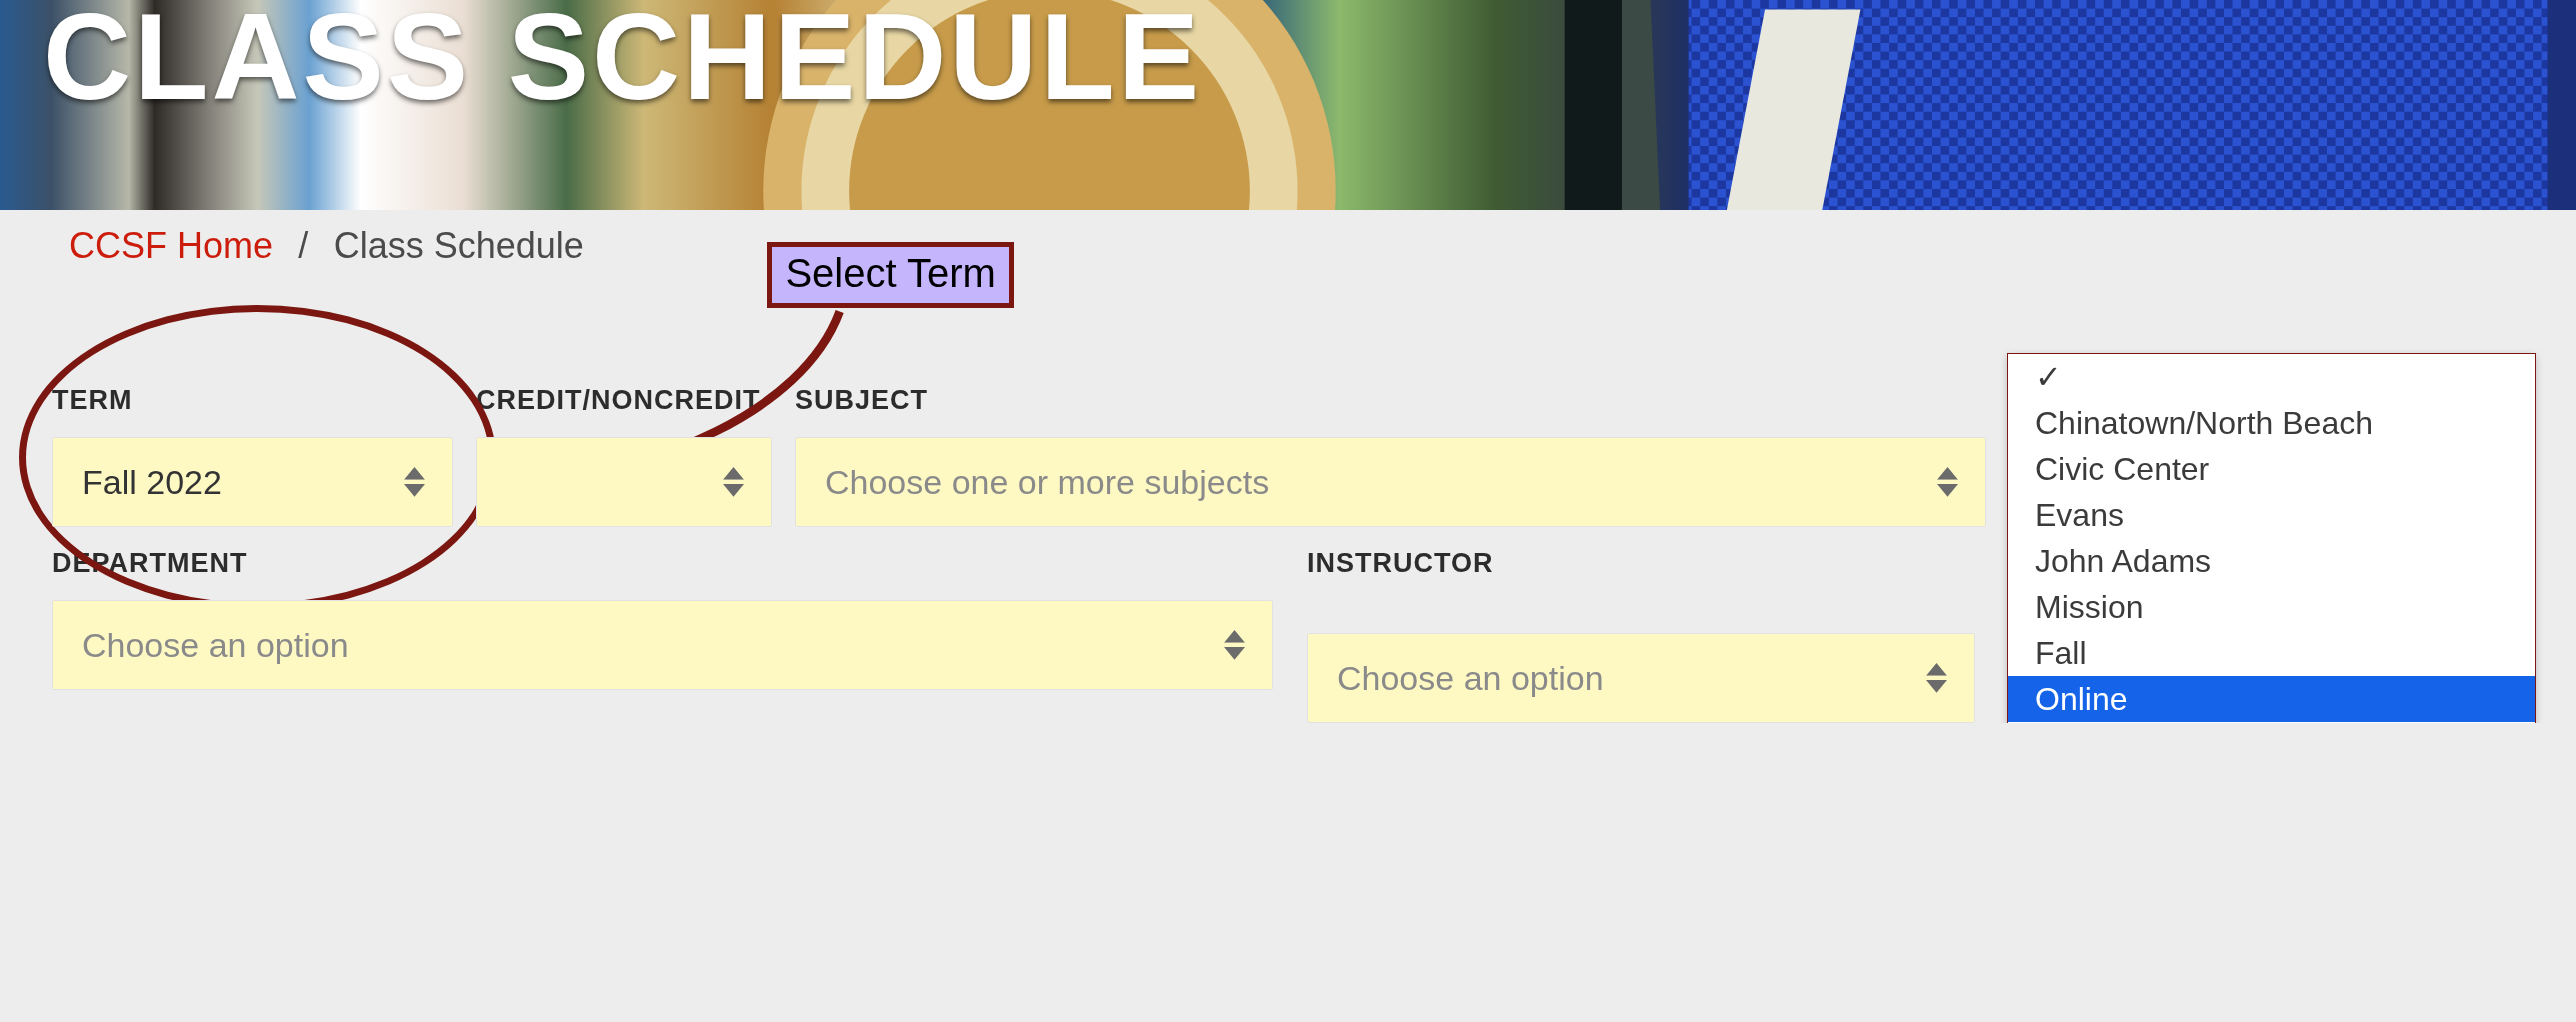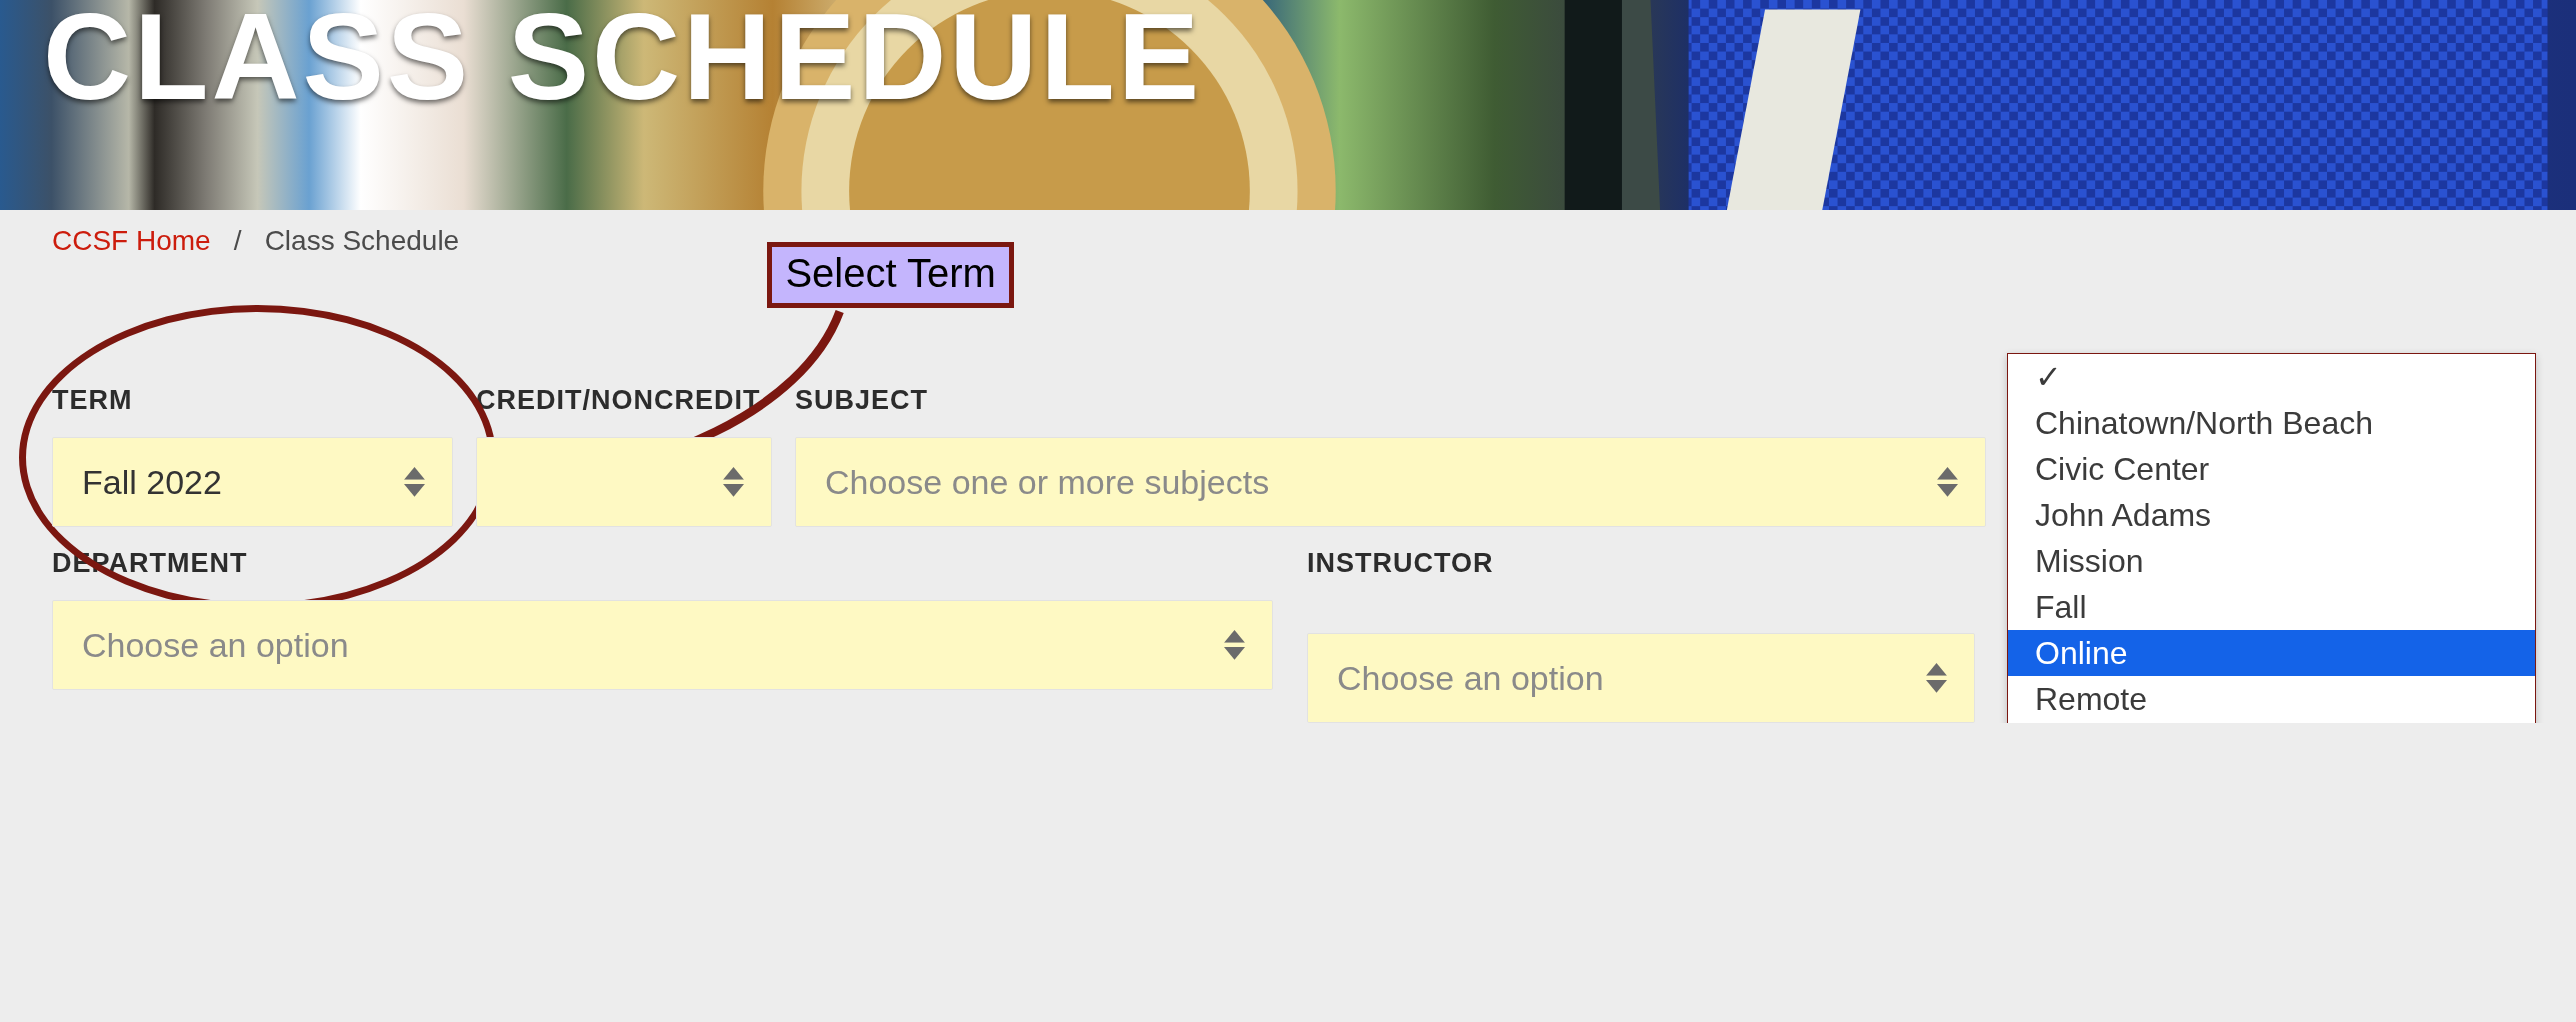--- a/index.html
+++ b/index.html
@@ -26,22 +26,23 @@
     font-size: 122px;
     letter-spacing: 2.9px;
     font-weight: 700;
     color: #fff;
     text-shadow: 0 2.9px 5.7px rgba(0,0,0,.55);
     margin: 0;
   }
   .crumbs {
     padding: 15.3px 0 0 52px;
     height: 61px;
-    font-size: 28px;
+    font-size: 36px;
     color: #4b4b4b;
+    margin-left: 17px;
   }
   .crumbs a { color:#cc1c0c; text-decoration:none; }
   .crumbs .sep { margin: 0 15.3px; color:#4b4b4b; }
   .form-area {
     position: relative;
     padding: 114px 52px 0 52px;
   }
   .row1 {
     display:flex;
     gap: 23px;
@@ -261,20 +262,21 @@
         </span>
       </div>
     </div>
     <div style="width:515px"></div>
   </div>
 
   <div class="loc-popup" id="loc-popup">
       <div class="opt check"></div>
       <div class="opt">Chinatown/North Beach</div>
       <div class="opt">Civic Center</div>
+      <div class="opt">Evans</div>
       <div class="opt">John Adams</div>
       <div class="opt">Mission</div>
       <div class="opt">Fall</div>
       <div class="opt sel">Online</div>
       <div class="opt">Remote</div>
       <div class="opt">Southeast</div>
     </div>
 
   <div class="red-strip"></div>
 </div>

